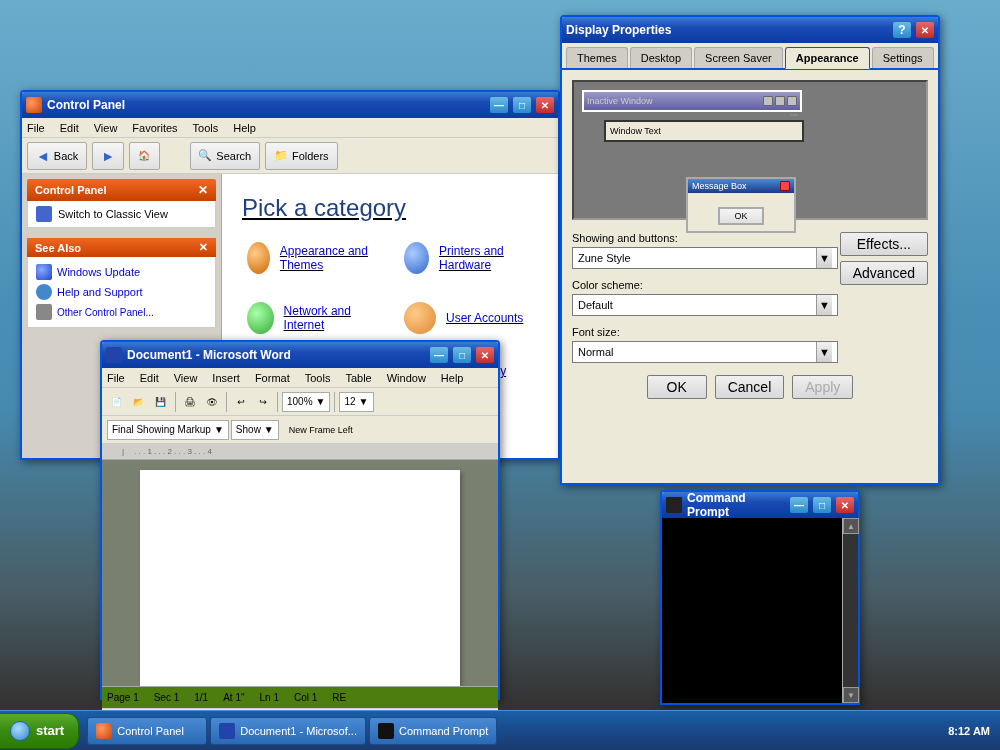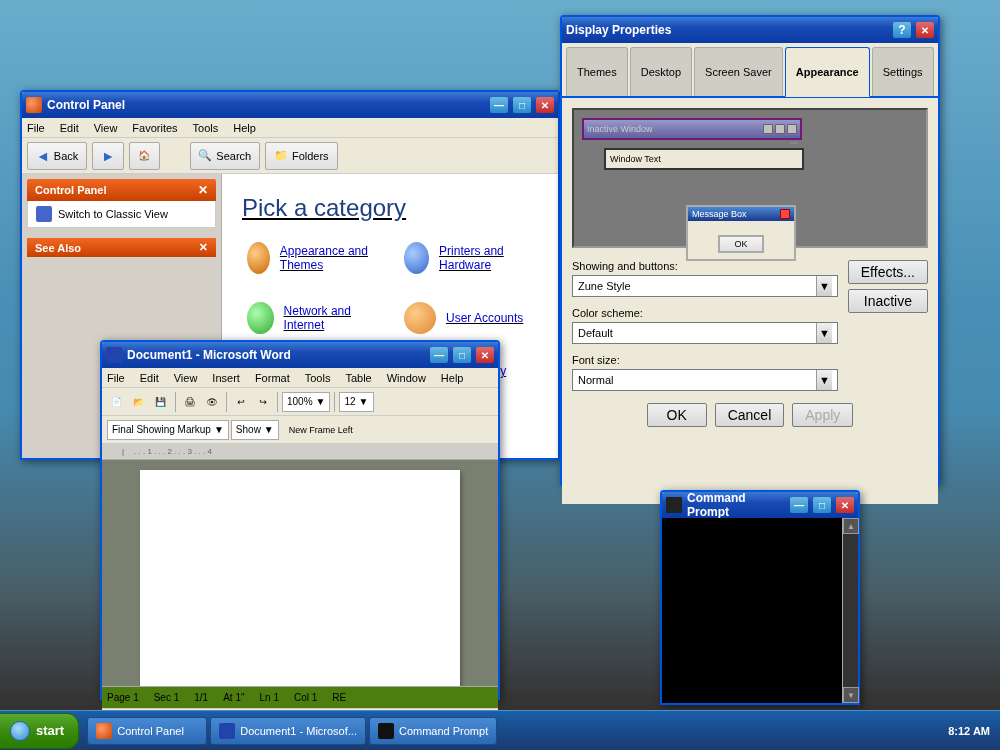--- a/index.html
+++ b/index.html
@@ -241,21 +241,21 @@
       height: 470px;
     }
     .dp-tabs {
       display: flex;
       background: #ece9d8;
       border-bottom: 2px solid #0054e3;
       padding: 4px 4px 0;
       gap: 2px;
     }
     .dp-tab {
-      padding: 18px 10px;
+      padding: 4px 10px;
       background: #d0cdc4;
       border: 1px solid #aaa;
       border-bottom: none;
       border-radius: 3px 3px 0 0;
       cursor: pointer;
       font-size: 11px;
     }
     .dp-tab.active {
       background: #ece9d8;
       font-weight: bold;
@@ -271,21 +271,21 @@
     .preview-box {
       background: #7a7a7a;
       border: 2px inset #999;
       height: 140px;
       margin-bottom: 12px;
       position: relative;
       padding: 6px;
     }
     .inactive-window-preview {
       background: #9898c8;
-      border: 2px solid #701a75;
+      border: 2px solid #ffffff;
       width: 220px;
       position: absolute;
       top: 8px; left: 8px;
     }
     .preview-titlebar-inactive {
       height: 18px;
       background: linear-gradient(180deg, #9898c8, #6060a0);
       display: flex; align-items: center; padding: 0 3px;
       color: #ccc; font-size: 9px; gap: 2px;
     }
@@ -578,20 +578,34 @@
           <span style="font-size:12px;">✕</span>
         </div>
         <div class="cp-panel-item">
           <div class="small-icon" style="background:#4466cc; border-radius:2px;"></div>
           <span>Switch to Classic View</span>
         </div>
         <div class="cp-see-also">
           <div class="see-also-header">
             <span>See Also</span>
             <span>✕</span>
+          </div>
+          <div class="see-also-content">
+            <div class="see-also-item">
+              <div class="small-icon icon-blue"></div>
+              <span>Windows Update</span>
+            </div>
+            <div class="see-also-item">
+              <div class="small-icon" style="background:#4488cc; border-radius:50%;"></div>
+              <span>Help and Support</span>
+            </div>
+            <div class="see-also-item">
+              <div class="small-icon icon-gray"></div>
+              <span style="font-size:10px;">Other Control Panel...</span>
+            </div>
           </div>
         </div>
       </div>
       <div class="cp-main">
         <div class="pick-category">Pick a category</div>
         <div class="category-grid">
           <div class="category-item">
             <div class="medium-icon" style="background: radial-gradient(circle at 35% 35%, #ffcc88, #cc6600); border-radius:50%;"></div>
             <span class="category-text">Appearance and Themes</span>
           </div>
@@ -688,21 +702,21 @@
           <div class="dp-row">
             <div class="dp-label">Font size:</div>
             <div class="dp-select">
               <span>Normal</span>
               <div class="dp-select-arrow">▼</div>
             </div>
           </div>
         </div>
         <div style="position:absolute;right:0;top:0;display:flex;flex-direction:column;gap:5px;">
           <button class="dp-btn">Effects...</button>
-          <button class="dp-btn">Inactive</button>
+          <button class="dp-btn">Advanced</button>
         </div>
       </div>
       <div class="dp-bottom-row">
         <button class="dp-btn">OK</button>
         <button class="dp-btn">Cancel</button>
         <button class="dp-btn disabled">Apply</button>
       </div>
     </div>
   </div>
 

